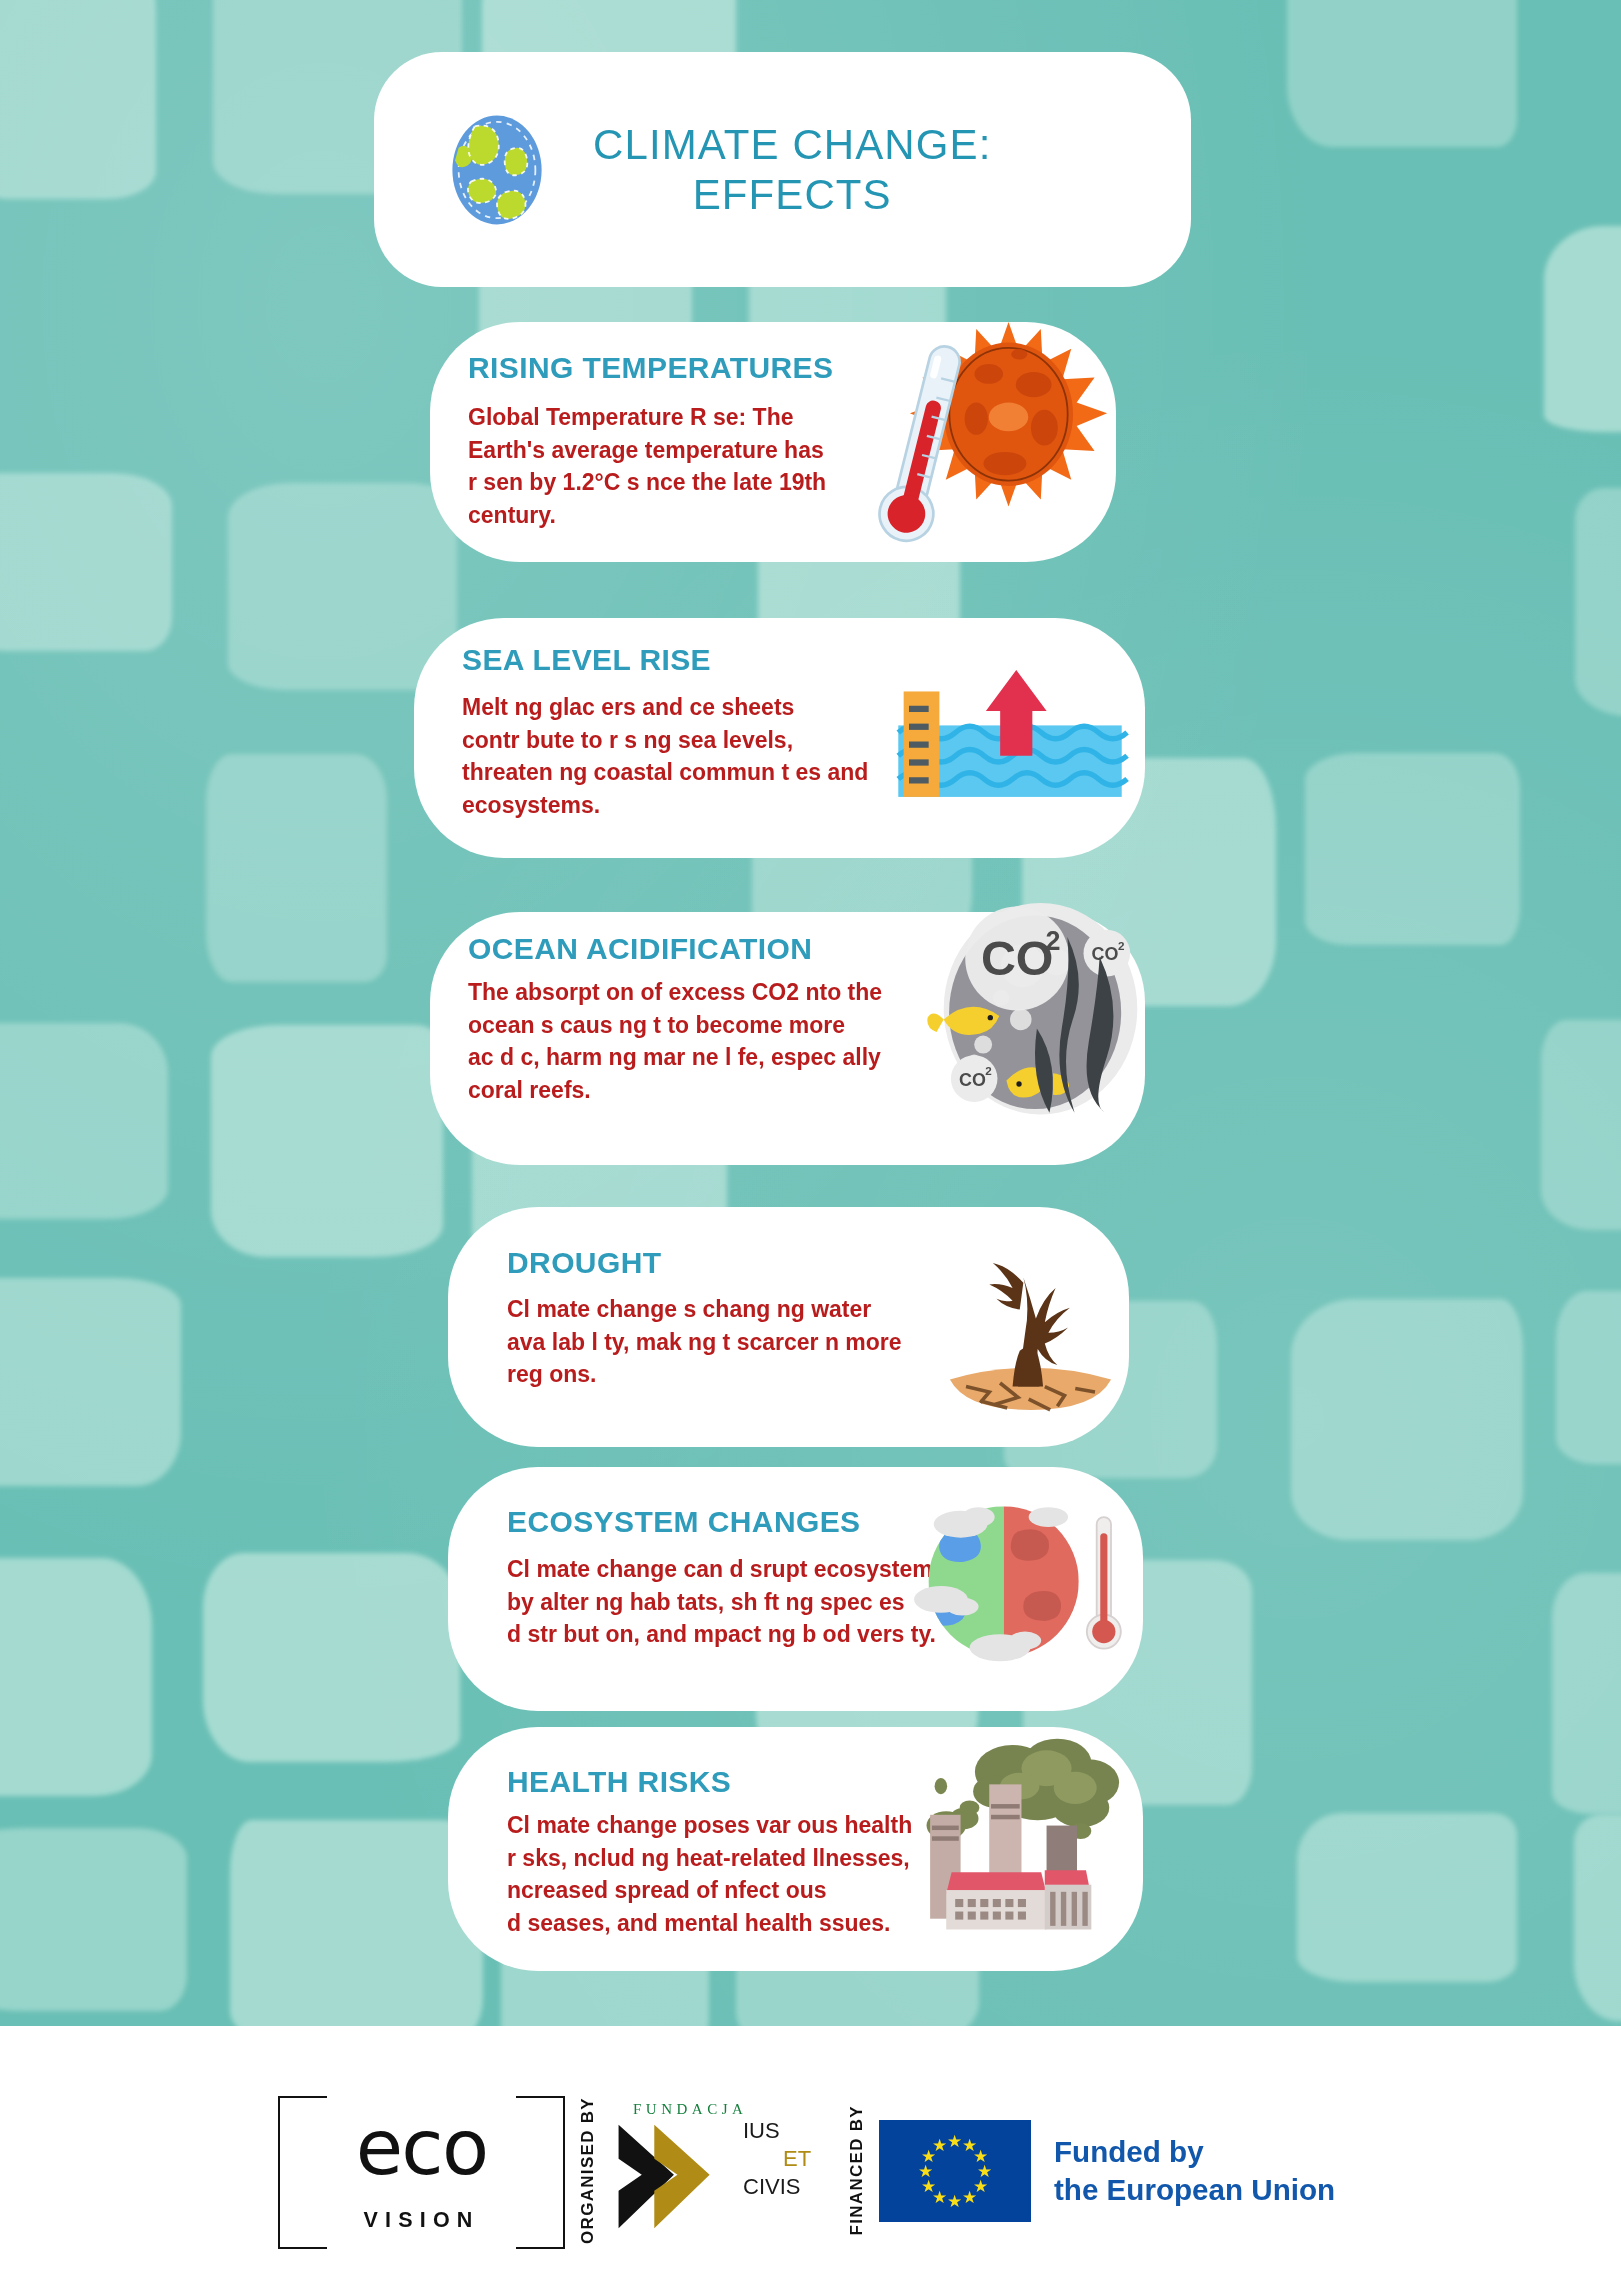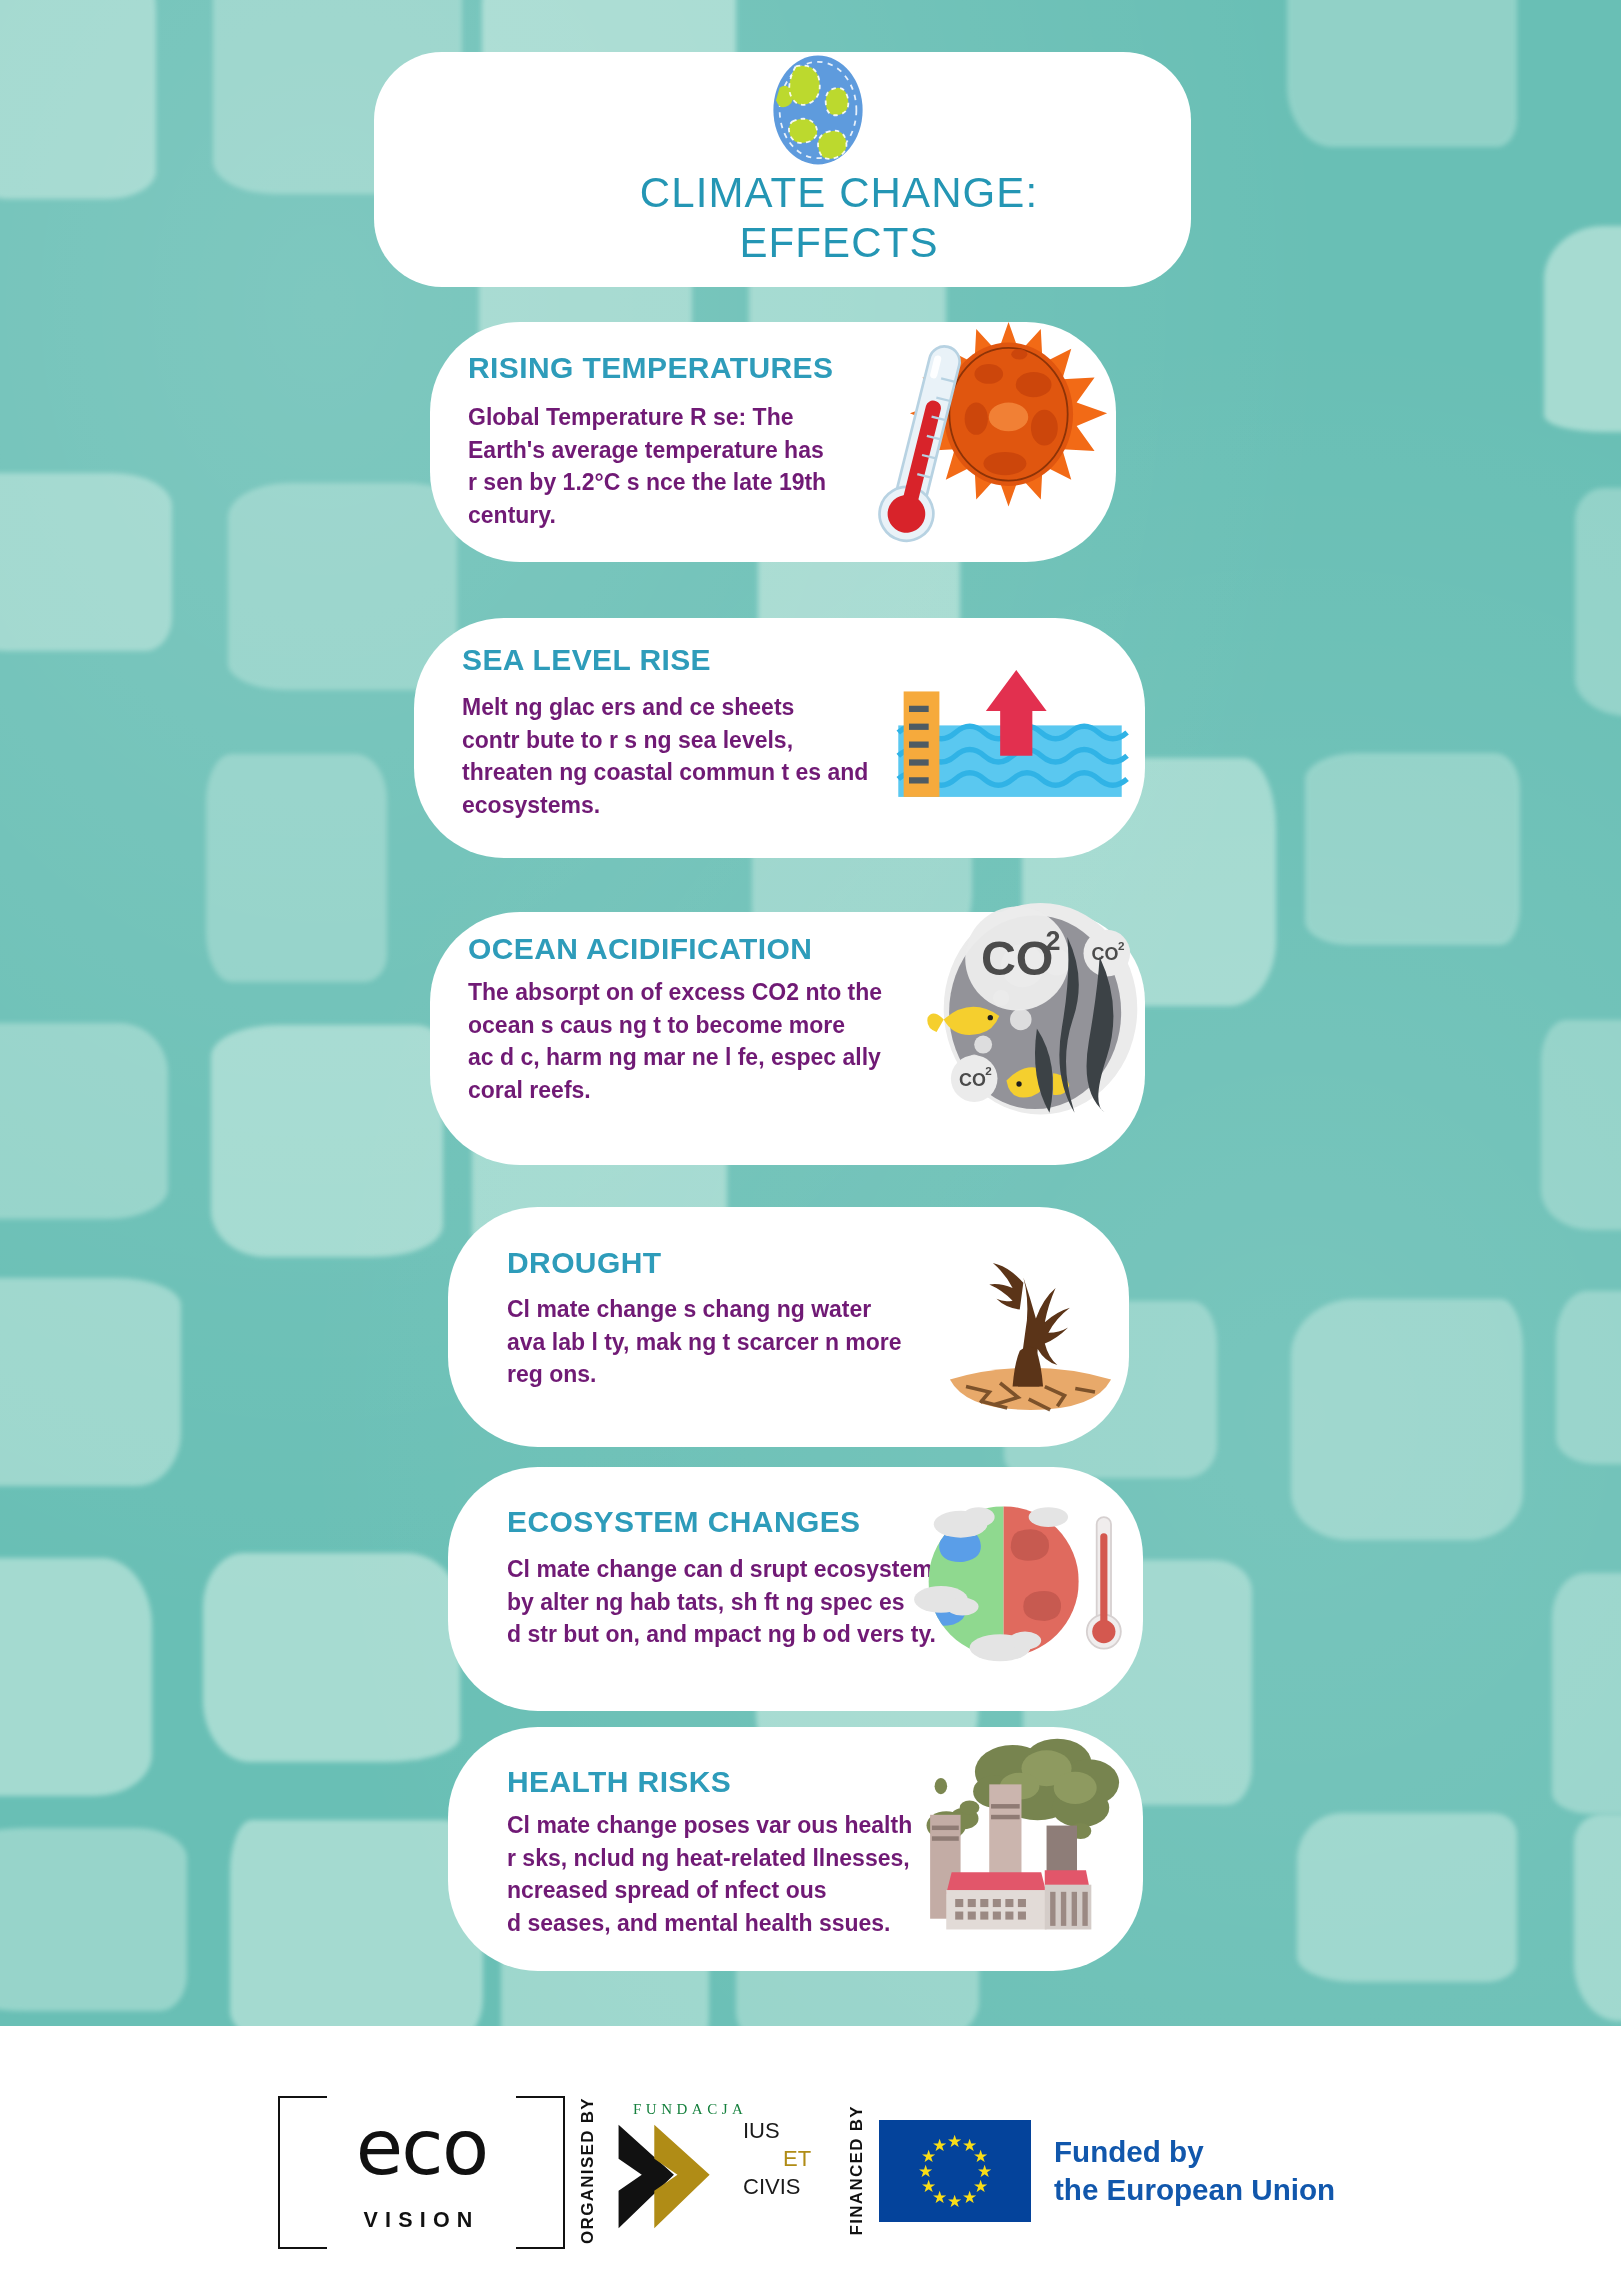--- a/index.html
+++ b/index.html
@@ -45,21 +45,20 @@
       radial-gradient(ellipse at 80% 70%, rgba(255,255,255,.10), rgba(255,255,255,0) 55%);
     pointer-events:none;
   }
 
   
   .card {
     position: absolute;
     background: #ffffff;
     border-radius: 90px;
     box-sizing: border-box;
-    flex-direction: column;
   }
   #title-card {
     left: 374px; top: 52px;
     width: 817px; height: 235px;
     border-radius: 68px;
     display: flex;
     align-items: center;
     padding-left: 70px;
     box-sizing: border-box;
   }
@@ -78,21 +77,21 @@
   .card-title {
     position: absolute;
     color: #2e9cba;
     font-weight: 700;
     font-size: 30px;
     letter-spacing: 0.4px;
     white-space: nowrap;
   }
   .card-body {
     position: absolute;
-    color: #701a75;
+    color: #b91c1c;
     font-weight: 700;
     font-size: 23px;
     line-height: 1.42;
     white-space: pre-line;
   }
   .card-art {
     position: absolute;
     overflow: visible;
   }
 

